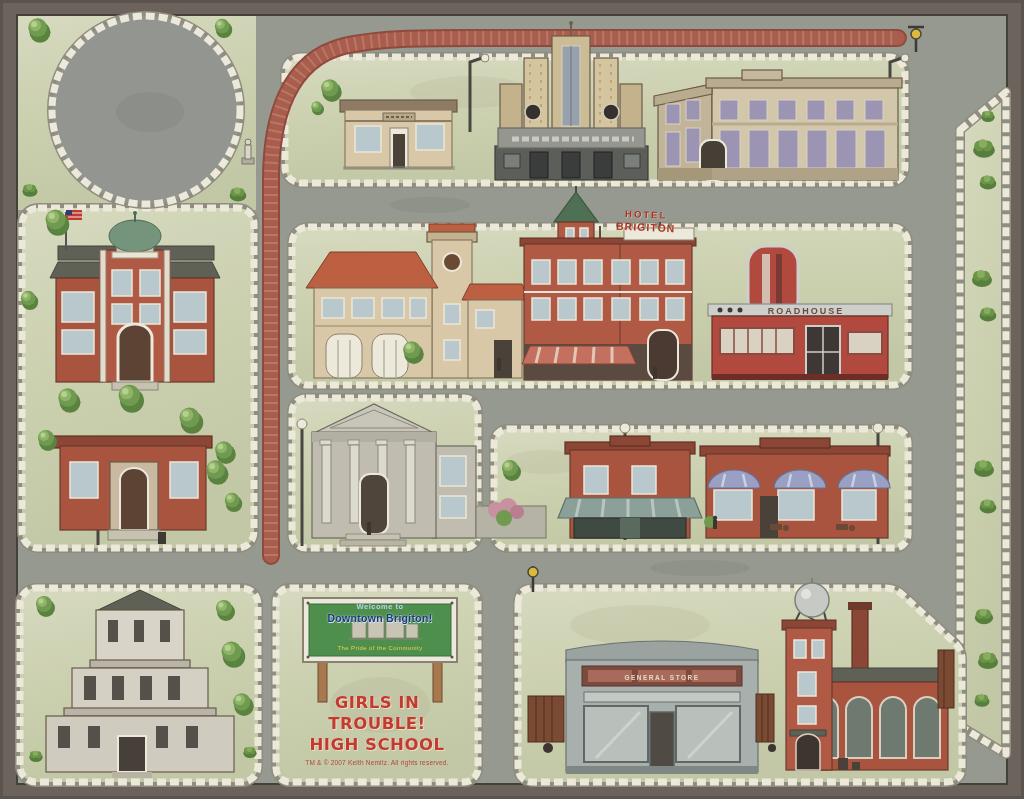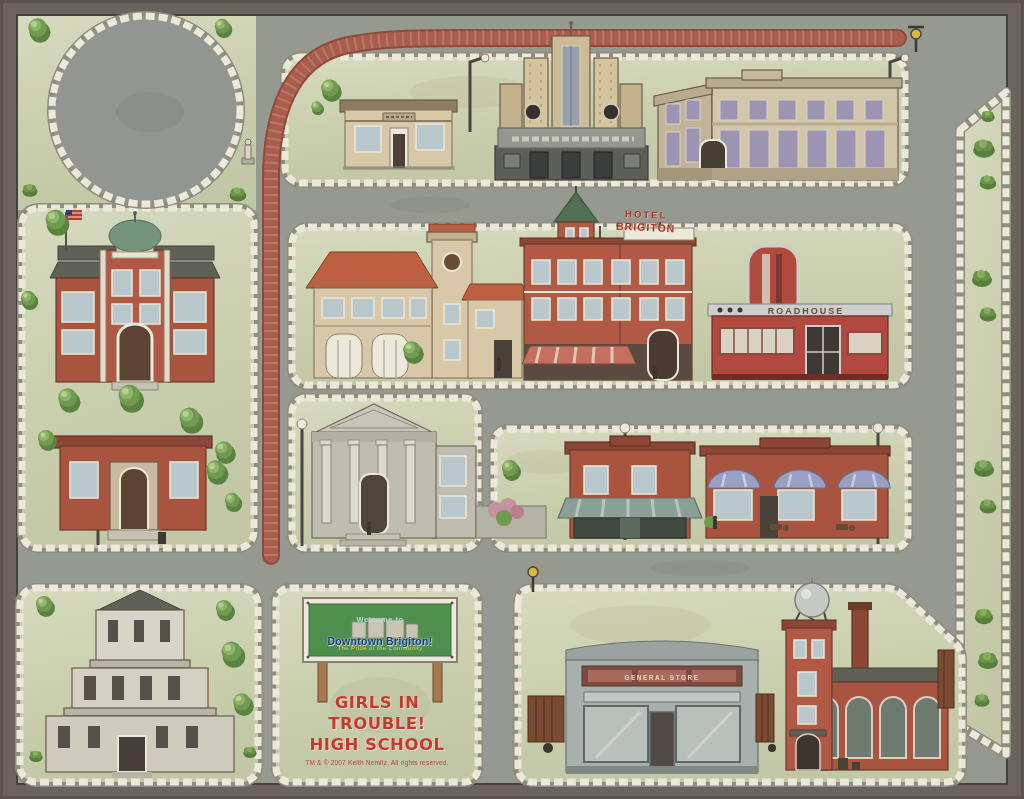--- a/index.html
+++ b/index.html
@@ -25,22 +25,22 @@
   .copper{fill:#74957c;stroke:#4c6a55;stroke-width:1}
   .lamp{stroke:#4a4742;stroke-width:3;fill:none}
   .stain{fill:#3f423c;opacity:.08}
   .bstain{fill:#b0ab8a;opacity:.2}
   .fence{fill:#7a4a33;stroke:#4f2f1e;stroke-width:1}
   .person{fill:#3d3630}
   svg text{font-family:"Liberation Sans",sans-serif;}
   
   .ov{position:absolute;}
   #welcome-sign-text{left:309px;top:600px;width:142px;height:54px;text-align:center;line-height:1;}
-  .ws1{font-size:7.5px;font-weight:bold;color:#b8d4e8;letter-spacing:.5px;padding-top:16px;}
-  .ws2{font-size:10.5px;font-weight:800;color:#1d3a74;letter-spacing:.3px;margin-top:12px;
+  .ws1{font-size:7.5px;font-weight:bold;color:#b8d4e8;letter-spacing:.5px;padding-top:3px;}
+  .ws2{font-size:10.5px;font-weight:800;color:#1d3a74;letter-spacing:.3px;margin-top:2px;
        text-shadow:0 0 2px #cfe3f2,.5px .5px 0 #cfe3f2;}
   .ws3{position:absolute;bottom:3px;left:0;width:100%;font-size:6px;color:#e8d44c;letter-spacing:.4px;}
   #game-title{left:284px;top:692px;width:186px;text-align:center;font-weight:800;
       text-transform:uppercase;color:#c23a31;font-size:16.5px;line-height:1.28;letter-spacing:.5px;
       font-family:"DejaVu Sans",sans-serif;
       text-shadow:1px 1px 0 #eadfc2,-0.5px -0.5px 0 #eadfc2;}
   #copyright-line{left:284px;top:759px;width:186px;font-size:6.5px;color:#b5443c;
       text-align:center;letter-spacing:.2px;}
   #hotel-sign{left:588px;top:210px;width:116px;transform:rotate(2.5deg);text-align:center;
       color:#a93226;font-weight:800;line-height:1.15;

